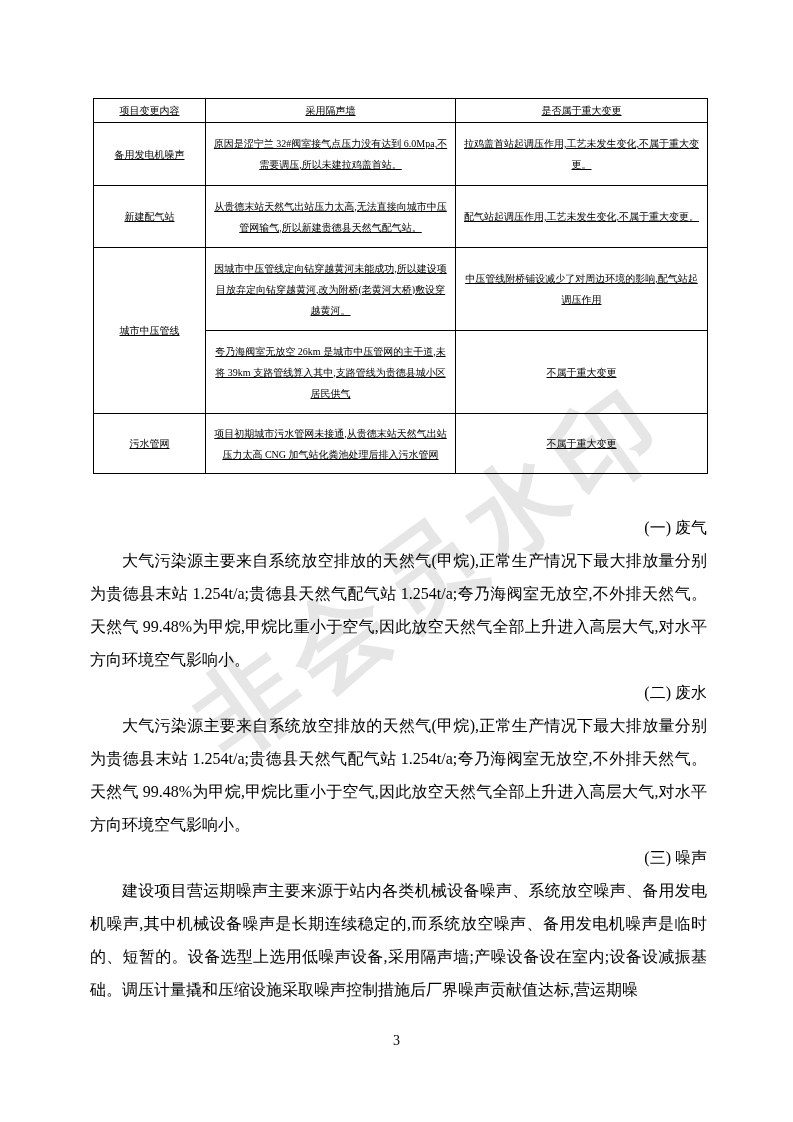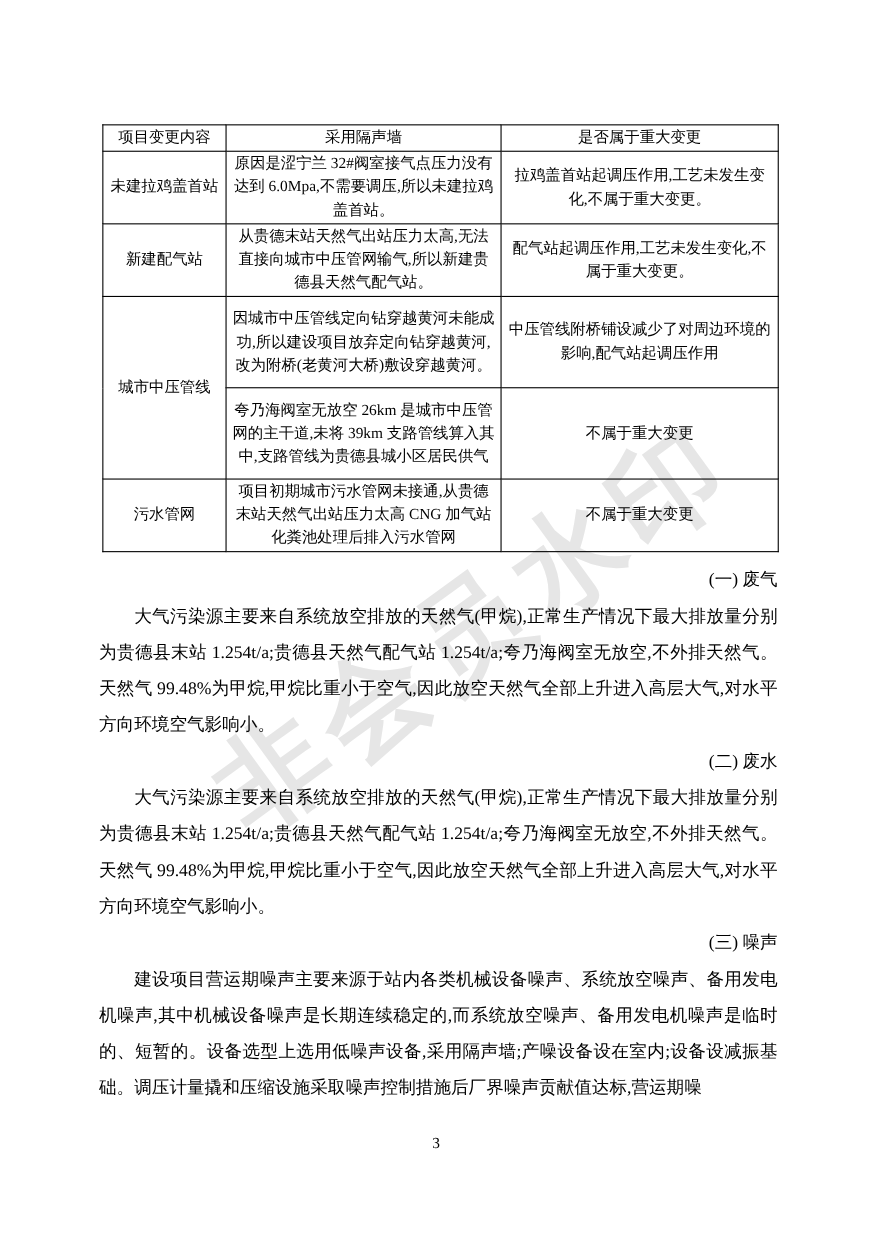--- a/index.html
+++ b/index.html
@@ -19,27 +19,28 @@
     font-weight:bold;
     font-size:100px;
     letter-spacing:10px;
     color:#e6e6e6;
     white-space:nowrap;
     z-index:0;
     user-select:none;
   }
   table.change-table{
     position:absolute;
-    left:93px;top:113px;
+    left:93px;top:98px;
     width:614px;
     border-collapse:collapse;
     table-layout:fixed;
     z-index:1;
-    font-size:14px;
+    font-size:10px;
     line-height:21px;
+    text-decoration:underline;
   }
   .change-table th,.change-table td{
     border:1px solid #000;
     text-align:center;
     vertical-align:middle;
     padding:1px 5px;
     font-weight:normal;
     background:transparent;
     word-break:break-all;
   }
@@ -86,21 +87,21 @@
   </colgroup>
   <thead>
     <tr class="hdr">
       <th>项目变更内容</th>
       <th>采用隔声墙</th>
       <th>是否属于重大变更</th>
     </tr>
   </thead>
   <tbody>
     <tr class="r1">
-      <td>未建拉鸡盖首站</td>
+      <td>备用发电机噪声</td>
       <td>原因是涩宁兰 32#阀室接气点压力没有达到 6.0Mpa,不需要调压,所以未建拉鸡盖首站。</td>
       <td>拉鸡盖首站起调压作用,工艺未发生变化,不属于重大变更。</td>
     </tr>
     <tr class="r2">
       <td>新建配气站</td>
       <td>从贵德末站天然气出站压力太高,无法直接向城市中压管网输气,所以新建贵德县天然气配气站。</td>
       <td>配气站起调压作用,工艺未发生变化,不属于重大变更。</td>
     </tr>
     <tr class="r3a">
       <td rowspan="2">城市中压管线</td>

